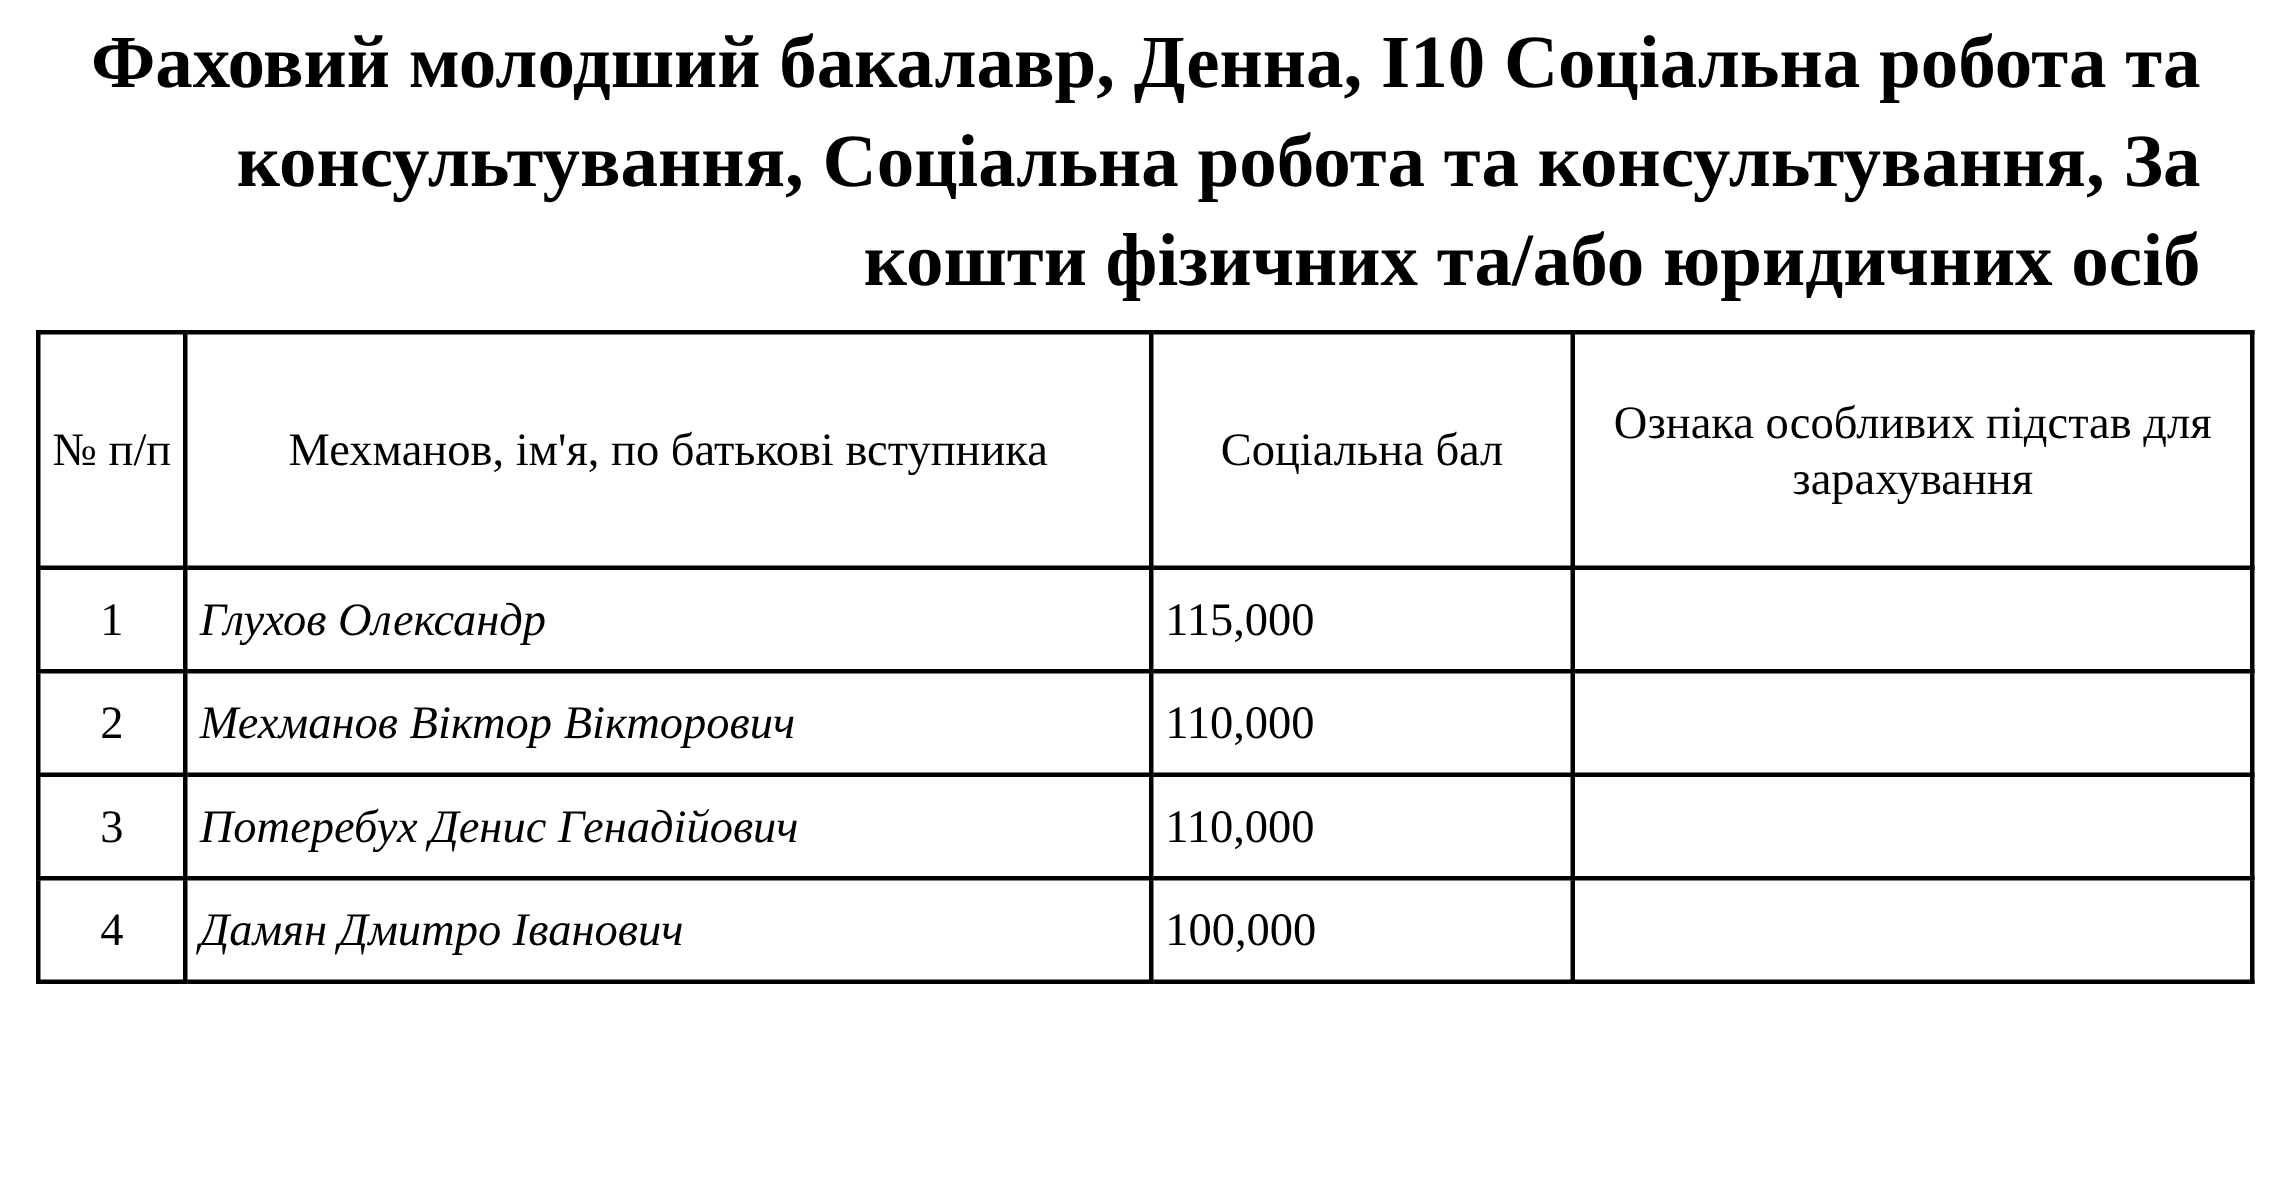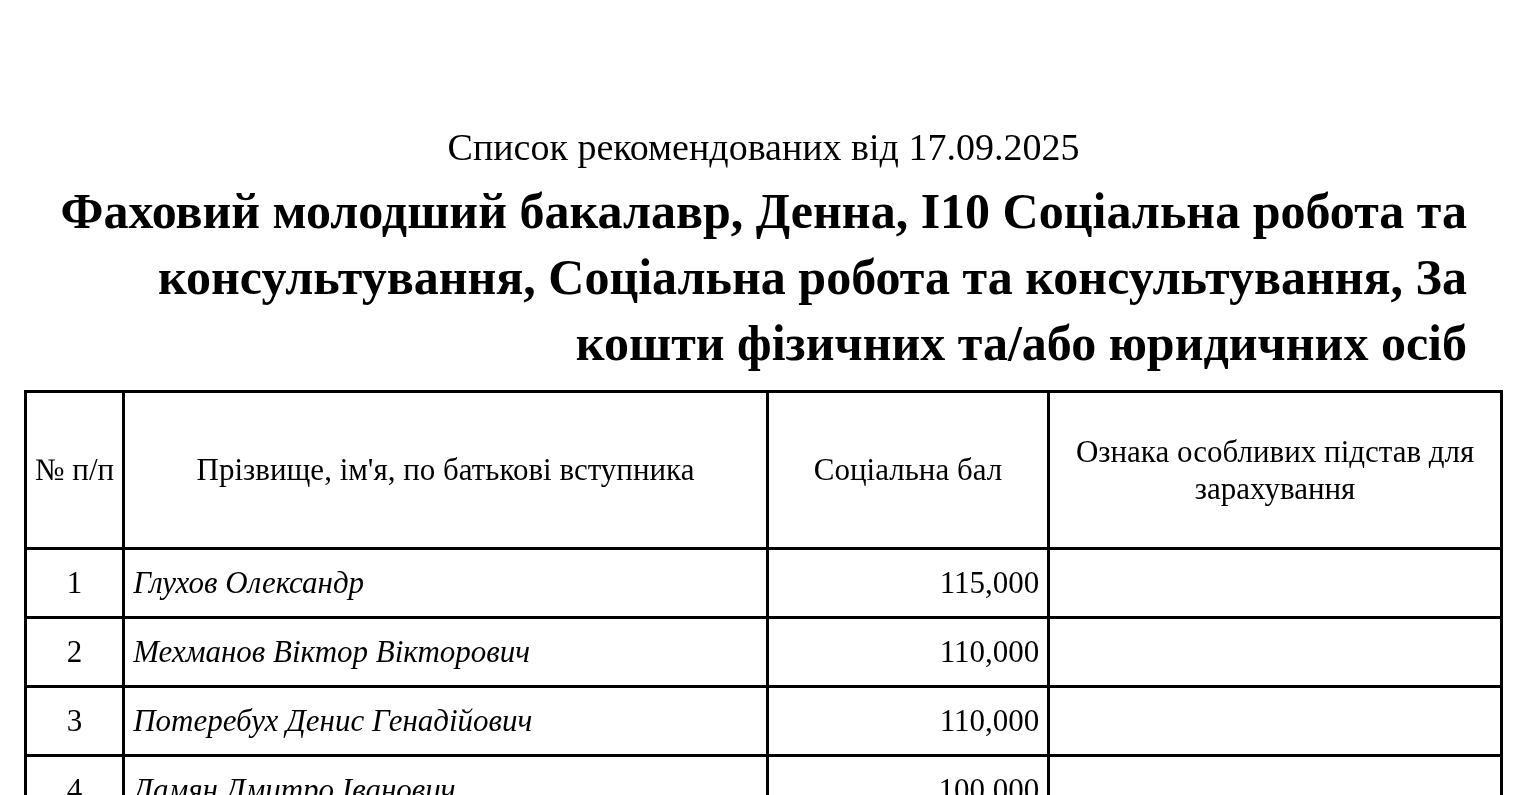--- a/index.html
+++ b/index.html
@@ -64,46 +64,45 @@
   }
   td.cell-num {
     text-align: center;
   }
   td.cell-name {
     text-align: left;
     padding-left: 14px;
     font-style: italic;
   }
   td.cell-score {
-    text-align: right;
+    text-align: left;
   }
   td.cell-note {
     text-align: center;
   }
 </style>
 </head>
 <body>
 
 <div class="page">
 
-  <div class="doc-title">Список рекомендованих від 17.09.2025</div>
 
   <div class="doc-subtitle">Фаховий молодший бакалавр, Денна, І10 Соціальна робота та консультування, Соціальна робота та консультування, За кошти фізичних та/або юридичних осіб</div>
 
   <table class="rec-table">
     <colgroup>
       <col class="col-num">
       <col class="col-name">
       <col class="col-score">
       <col class="col-note">
     </colgroup>
     <thead>
       <tr>
         <th>№ п/п</th>
-        <th>Прізвище, ім'я, по батькові вступника</th>
+        <th>Мехманов, ім'я, по батькові вступника</th>
         <th>Соціальна бал</th>
         <th>Ознака особливих підстав для зарахування</th>
       </tr>
     </thead>
     <tbody>
       <tr>
         <td class="cell-num">1</td>
         <td class="cell-name">Глухов Олександр</td>
         <td class="cell-score">115,000</td>
         <td class="cell-note"></td>

